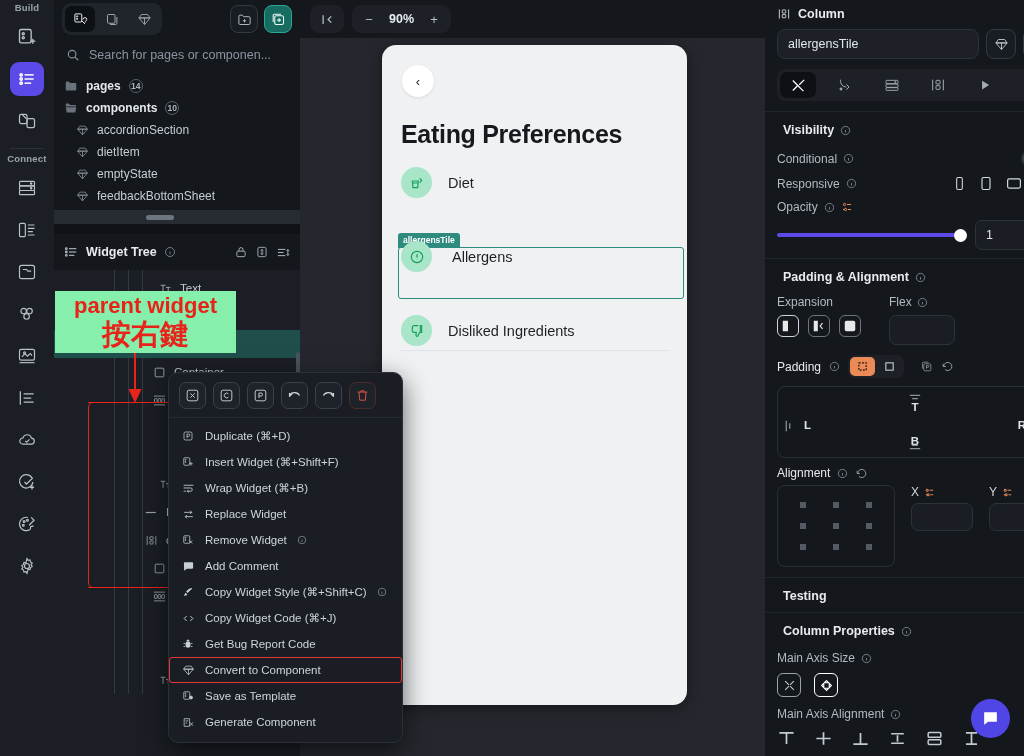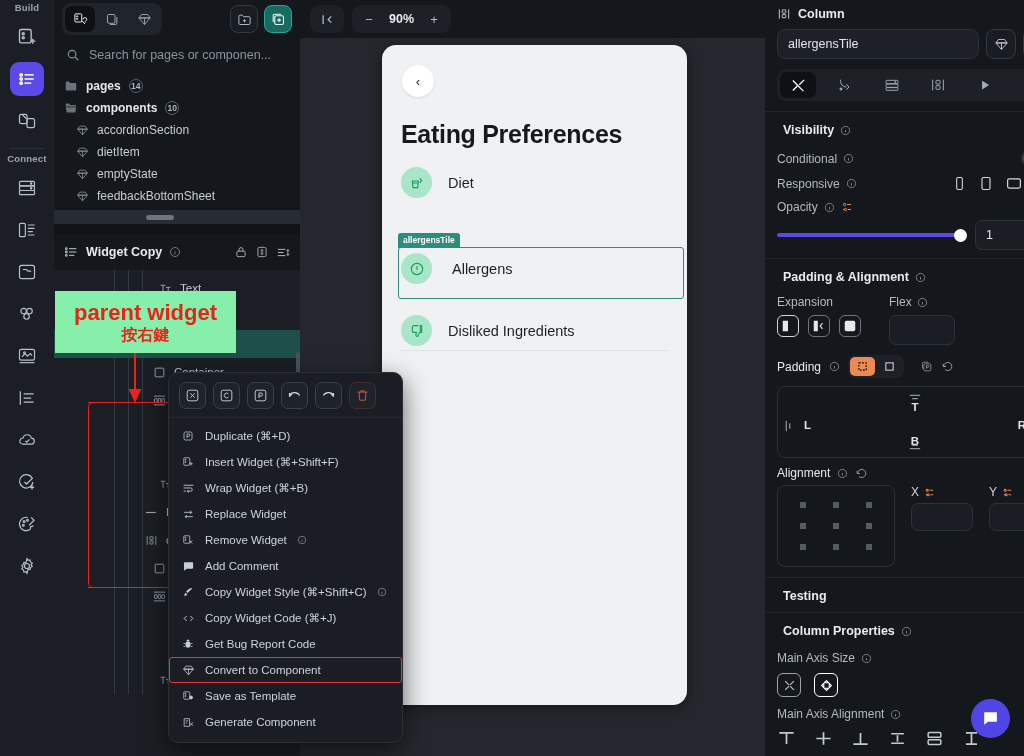--- a/index.html
+++ b/index.html
@@ -178,21 +178,21 @@
   .ctx-item.hl { outline: 1.5px solid #e53935; outline-offset:-1px; border-radius:3px; }
   .ctx-list { padding: 5px 0 7px; }
 
   
   .annot {
     position:absolute; left:55px; top:291px; width:181px; height:62px;
     background:#86efac; z-index:60; display:flex; flex-direction:column;
     align-items:center; justify-content:center; line-height:1.0;
   }
   .annot .l1 { color:#e8231a; font-size:22px; font-weight:700; }
-  .annot .l2 { color:#e8231a; font-size:16px; font-weight:700; margin-top:3px; }
+  .annot .l2 { color:#e8231a; font-size:29px; font-weight:700; margin-top:3px; }
   .redbox {
     position:absolute; left:88px; top:402px; width:86px; height:186px;
     border:1.6px solid #e8231a; border-radius:5px; z-index:35;
   }
   .redbox2 {
     position:absolute; left:88px; top:402px; width:146px; height:186px;
     border:1.6px solid #e8231a; border-left:none; border-radius:0 5px 5px 0; z-index:35;
   }
 
   
@@ -528,21 +528,21 @@
       <span class="hic">
         <svg width="16" height="16" viewBox="0 0 24 24" fill="none" stroke="currentColor" stroke-width="1.7">
           <circle cx="5" cy="7" r="1.3"></circle>
             <path d="M9 7h11"></path>
             <circle cx="5" cy="12" r="1.3"></circle>
             <path d="M9 12h11"></path>
           <circle cx="5" cy="17" r="1.3"></circle>
             <path d="M9 17h8"></path>
           </svg>
       </span>
-      <span class="tree-title">Widget Copy</span>
+      <span class="tree-title">Widget Tree</span>
       <span class="info">
         <svg width="12" height="12" viewBox="0 0 24 24" fill="none" stroke="currentColor" stroke-width="1.8">
           <circle cx="12" cy="12" r="9"></circle>
             <path d="M12 11v5.5M12 7.8v.2"></path>
           </svg>
       </span>
       <span class="sp"></span>
       <span class="hic">
         <svg width="14" height="14" viewBox="0 0 24 24" fill="none" stroke="currentColor" stroke-width="1.6">
           <rect x="5" y="10.5" width="14" height="9.5" rx="2"></rect>
@@ -739,21 +739,21 @@
               <path d="M6 12h7"></path>
               <path d="M16 5l3 3-3 4"></path>
             </svg>
           </span>
         <span class="tlabel">Diet</span>
       </div>
 
       <div class="seltag">allergensTile</div>
       <div class="selbox"></div>
 
-      <div class="tile" style="top:208px;gap:20px;">
+      <div class="tile" style="top:196px;gap:20px;">
         <span class="tdot">
           <svg width="16" height="16" viewBox="0 0 24 24" fill="none" stroke="currentColor" stroke-width="1.7">
             <circle cx="12" cy="12" r="8.5"></circle>
               <path d="M12 7.5v5.5M12 16.2v.2"></path>
             </svg>
           </span>
         <span class="tlabel">Allergens</span>
       </div>
 
       <div class="tile" style="top:270px;">

